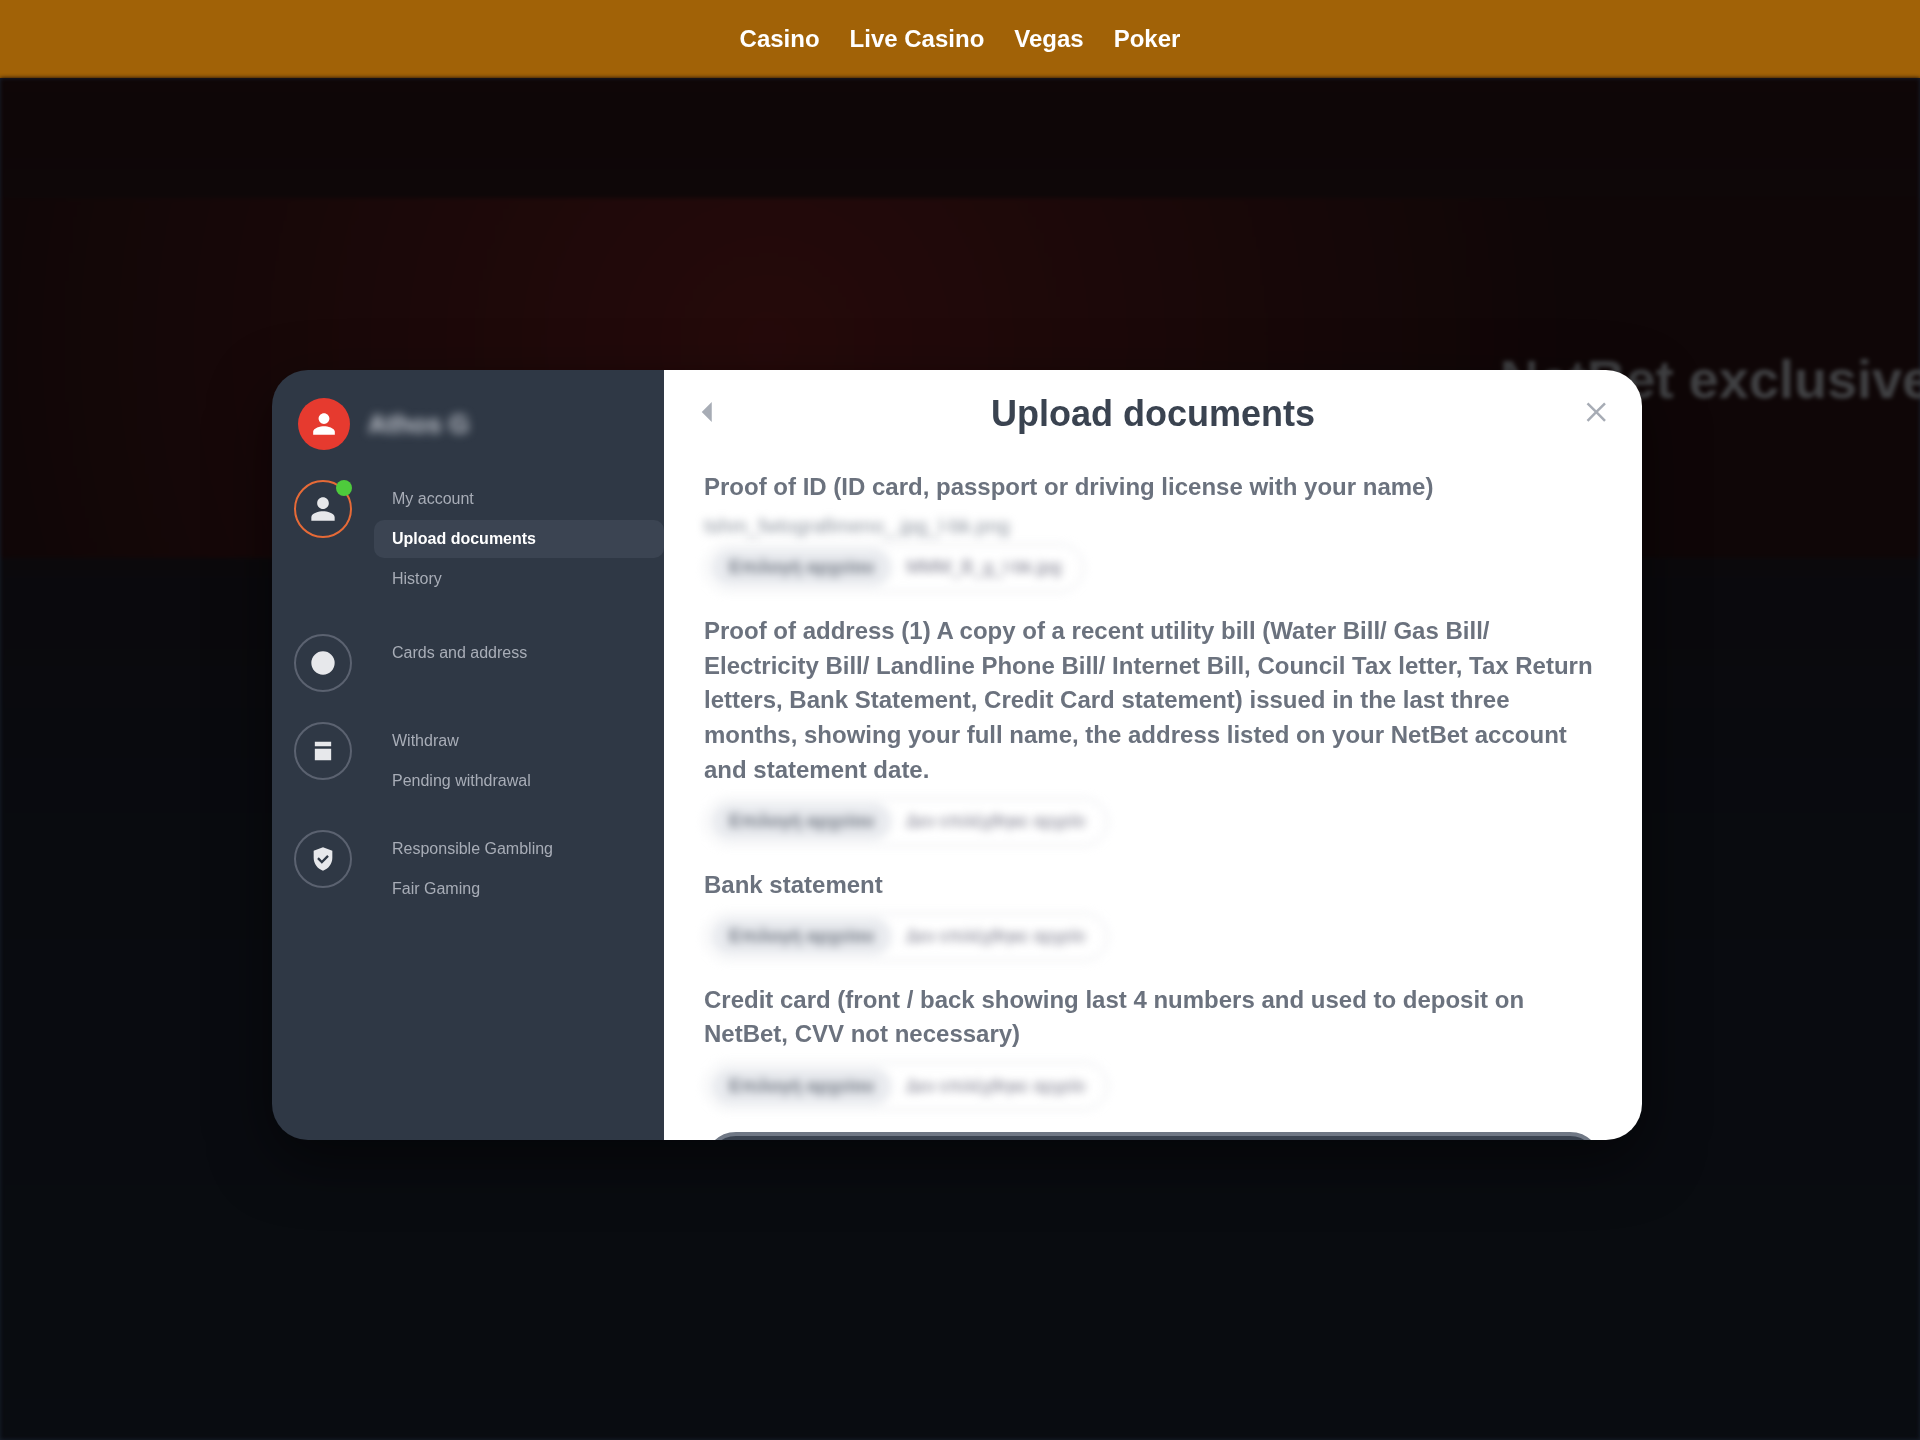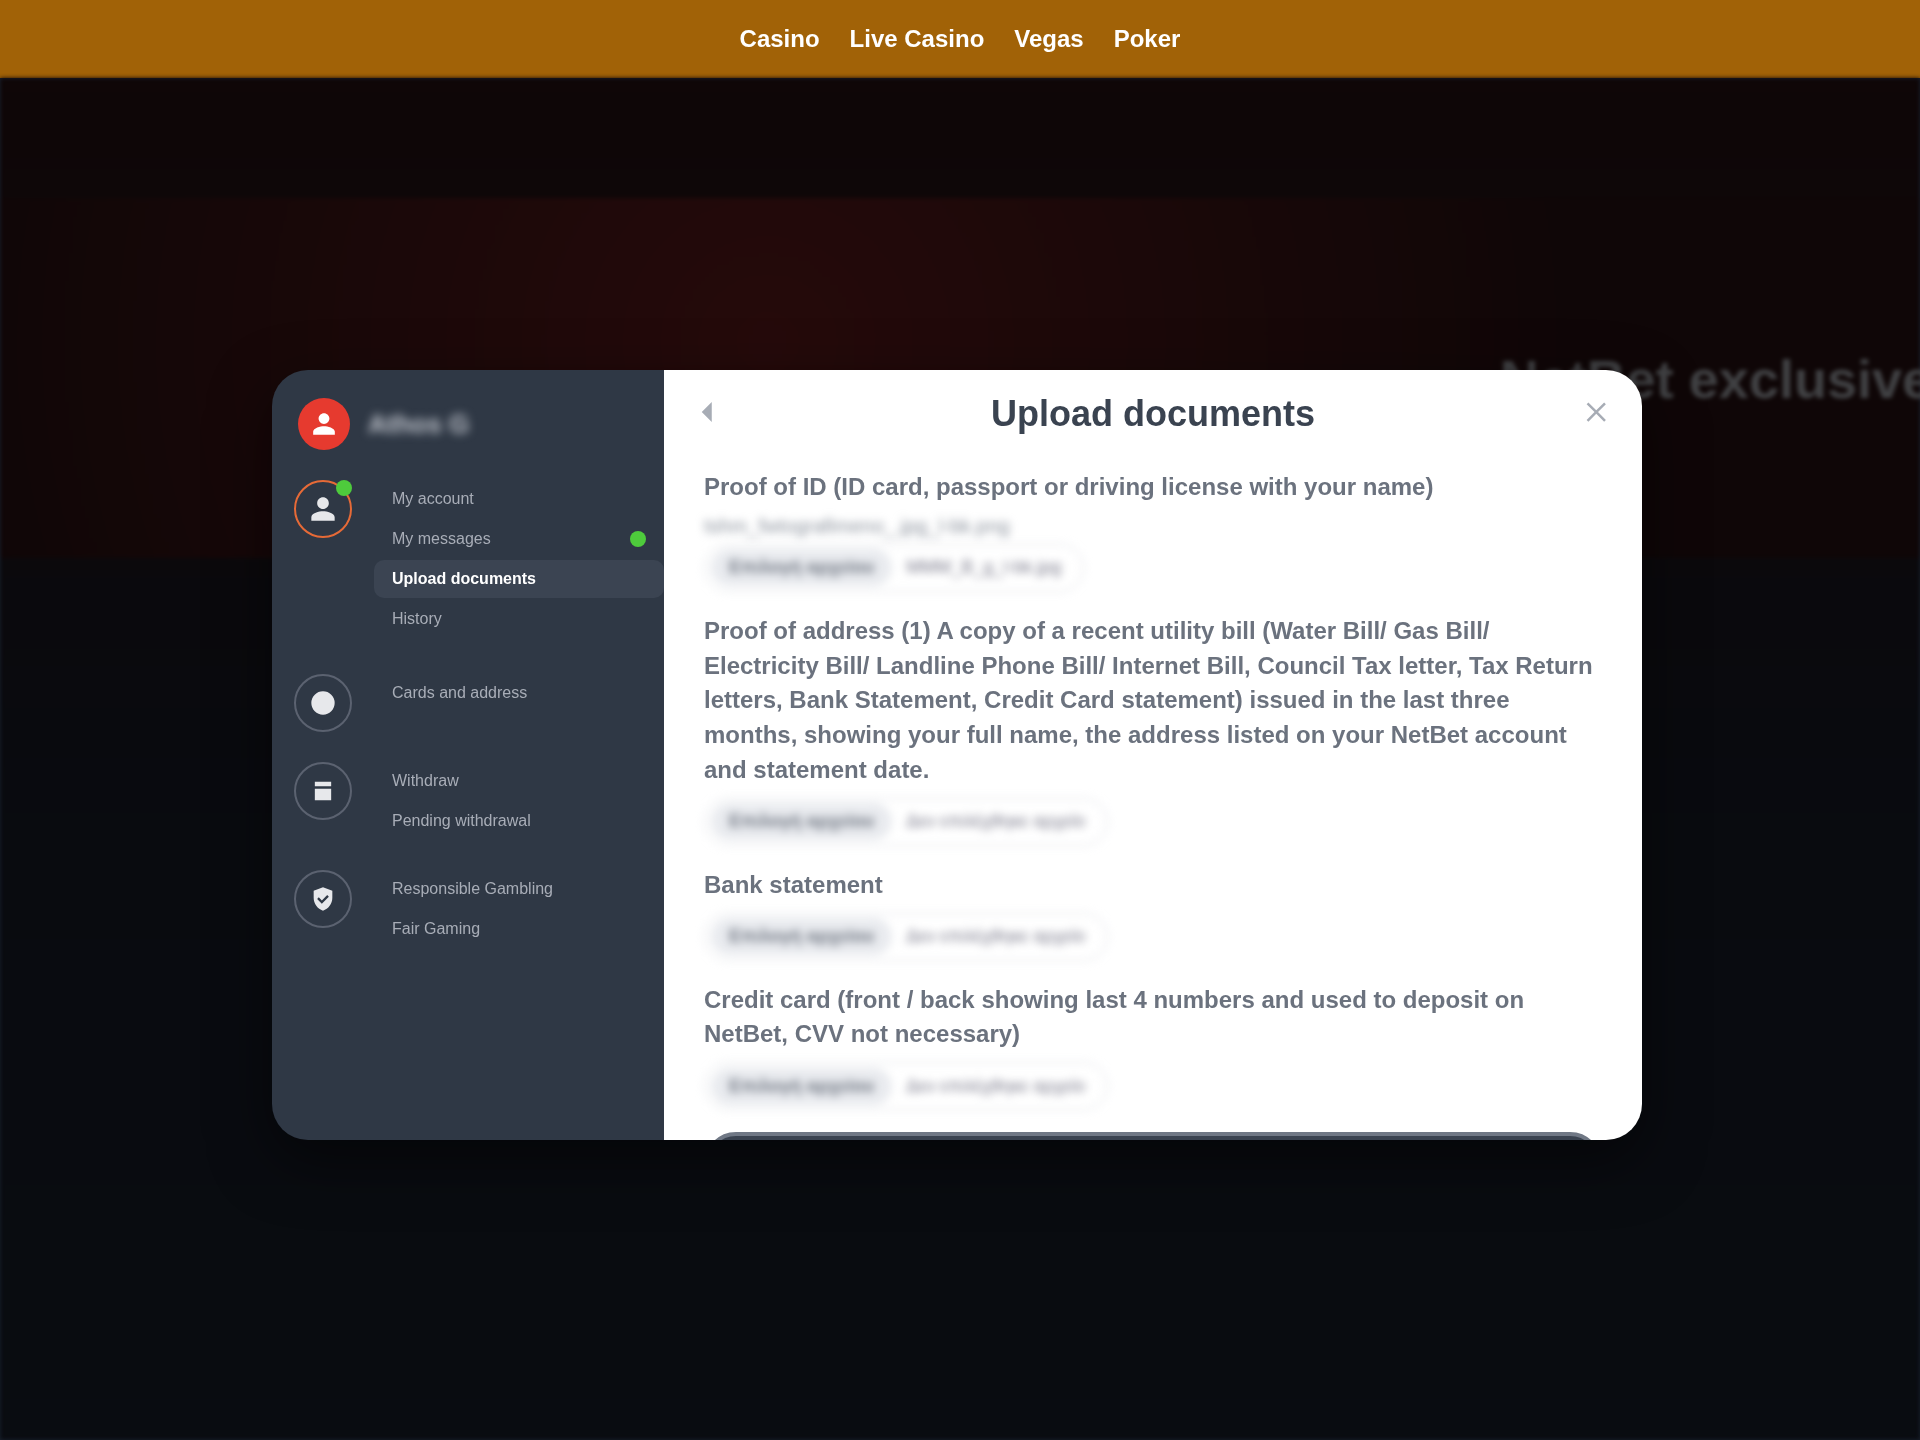--- a/index.html
+++ b/index.html
@@ -247,21 +247,20 @@
 
     <div class="group">
       <div class="group-icon active">
         <svg viewBox="0 0 24 24">
             <path d="M12 12c2.7 0 5-2.3 5-5s-2.3-5-5-5-5 2.3-5 5 2.3 5 5 5zm0 2c-3.3 0-10 1.7-10 5v3h20v-3c0-3.3-6.7-5-10-5z"></path>
           </svg>
         <span class="dot"></span>
       </div>
       <div class="group-items">
         <div class="side-item"><span>My account</span></div>
-        <div class="side-item"><span>My messages</span><span class="dot"></span></div>
         <div class="side-item active"><span>Upload documents</span></div>
         <div class="side-item"><span>History</span></div>
       </div>
     </div>
 
     <div class="group" style="margin-top:36px;">
       <div class="group-icon">
         <svg viewBox="0 0 24 24">
             <path d="M12 2a10 10 0 1 0 0 20 10 10 0 0 0 0-20zm1 5h-2v4H7v2h4v4h2v-4h4v-2h-4V7z"></path>
           </svg>

